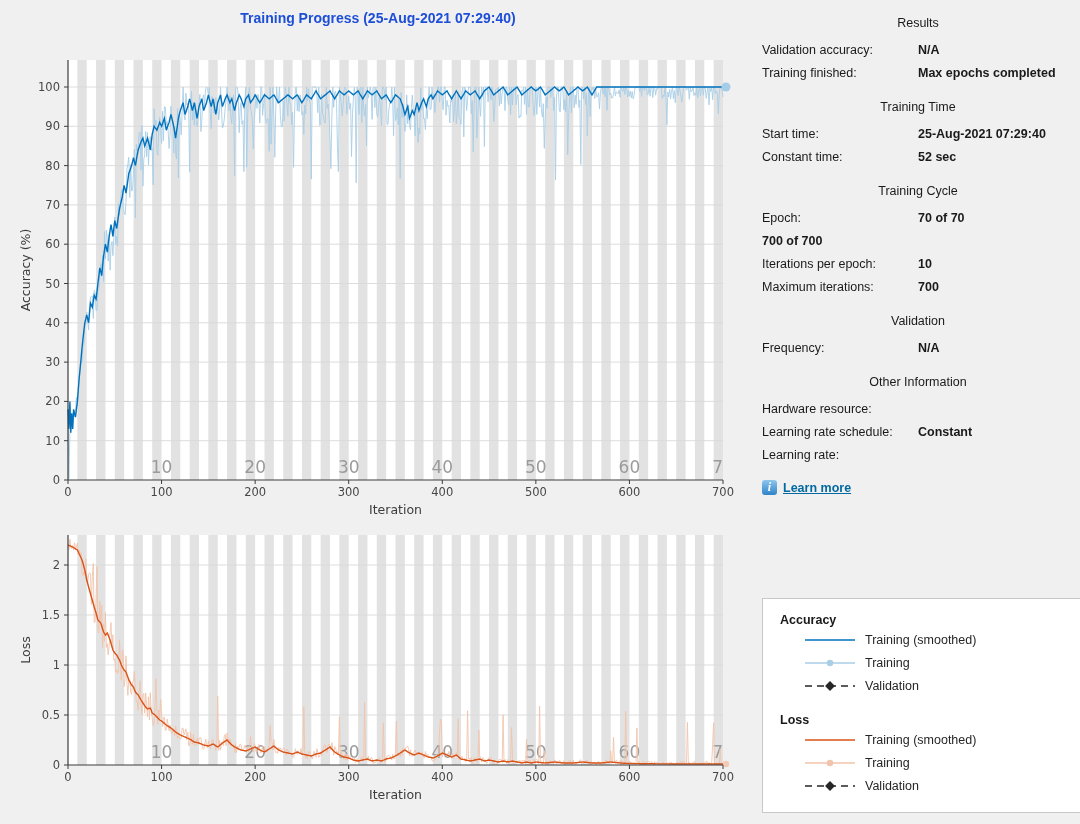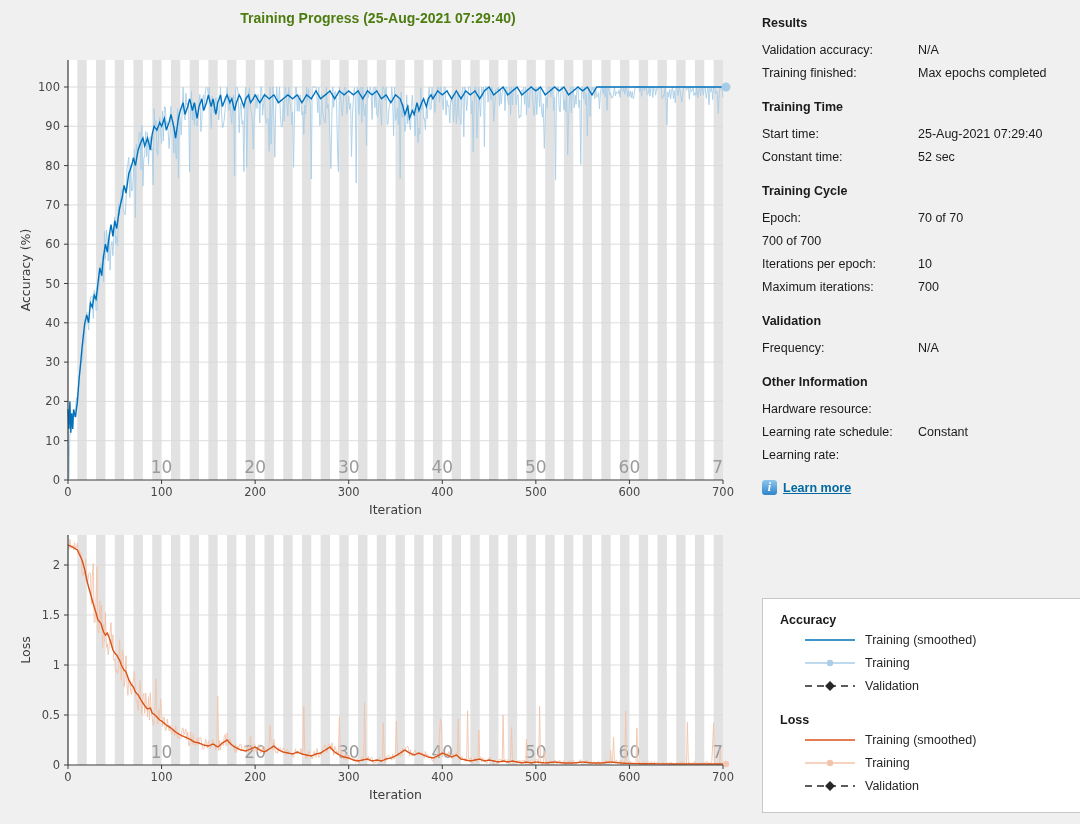--- a/index.html
+++ b/index.html
@@ -4,33 +4,33 @@
 <style>
   html,body{margin:0;padding:0;}
   body{
     width:1080px;height:824px;position:relative;
     background:#f0f0f0;
     font-family:"Liberation Sans",sans-serif;
     color:#1a1a1a;overflow:hidden;
   }
   .title{
     position:absolute;left:0;top:10px;width:756px;
-    text-align:center;font-size:14px;font-weight:bold;color:#4d7c0f;
+    text-align:center;font-size:14px;font-weight:bold;color:#1d4ed8;
   }
   svg{position:absolute;left:0;}
   #acc-svg{top:0;}
   #loss-svg{top:0;}
   .panel{
     position:absolute;left:762px;top:14px;width:312px;font-size:12.5px;
   }
   .panel-section{margin-bottom:13px;}
-  .panel-heading{font-weight:bold;margin-bottom:7px;line-height:18px;}
+  .panel-heading{font-weight:normal;margin-bottom:7px;line-height:18px;text-align:center;}
   .panel-row{display:flex;line-height:23px;}
   .panel-row .lbl{width:156px;flex:none;}
-  .panel-row .val{flex:1;}
+  .panel-row .val{flex:1;font-weight:bold;}
   .learn-more{display:flex;align-items:center;margin-top:12px;}
   .info-badge{
     width:15px;height:15px;border-radius:3px;margin-right:6px;
     background:linear-gradient(180deg,#8ec7ee 0%,#2e83c9 100%);
     color:#fff;font-family:"Liberation Serif",serif;font-style:italic;
     font-weight:bold;font-size:12px;text-align:center;line-height:15px;flex:none;
   }
   .learn-link{color:#0369a1;font-weight:bold;text-decoration:underline;font-size:12.5px;cursor:pointer;}
   .legend-box{
     position:absolute;left:762px;top:598px;width:370px;height:215px;

